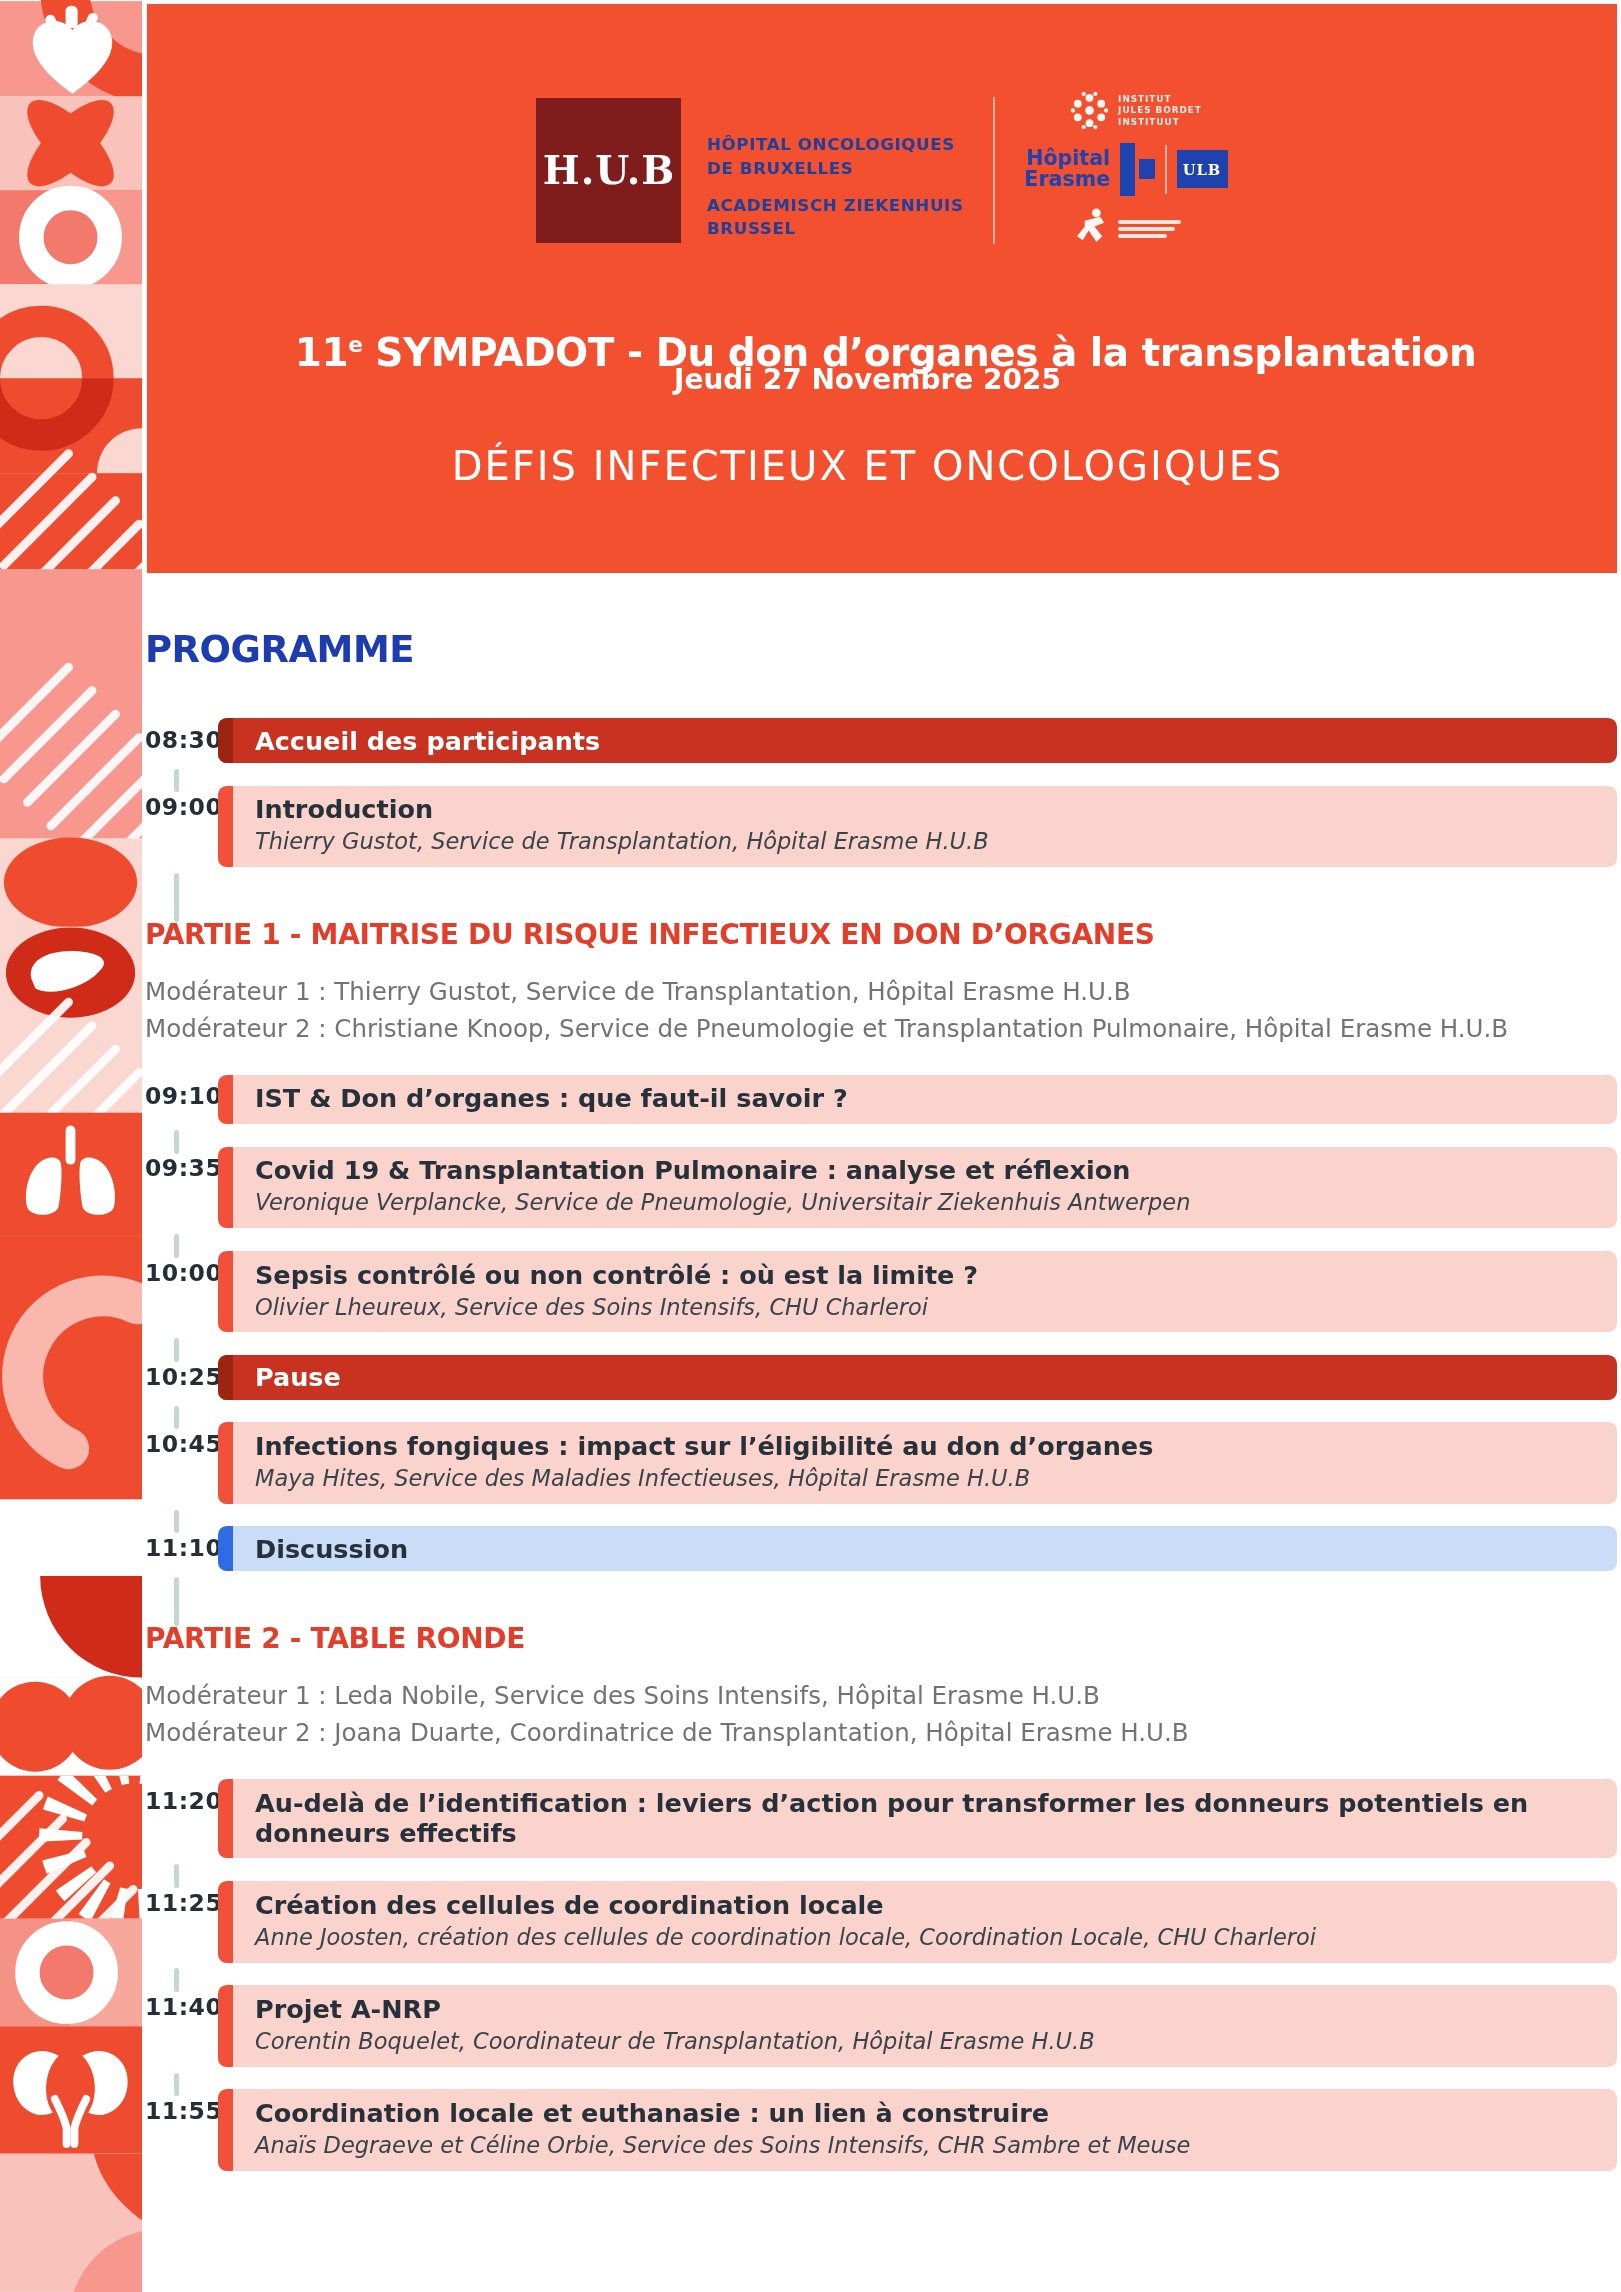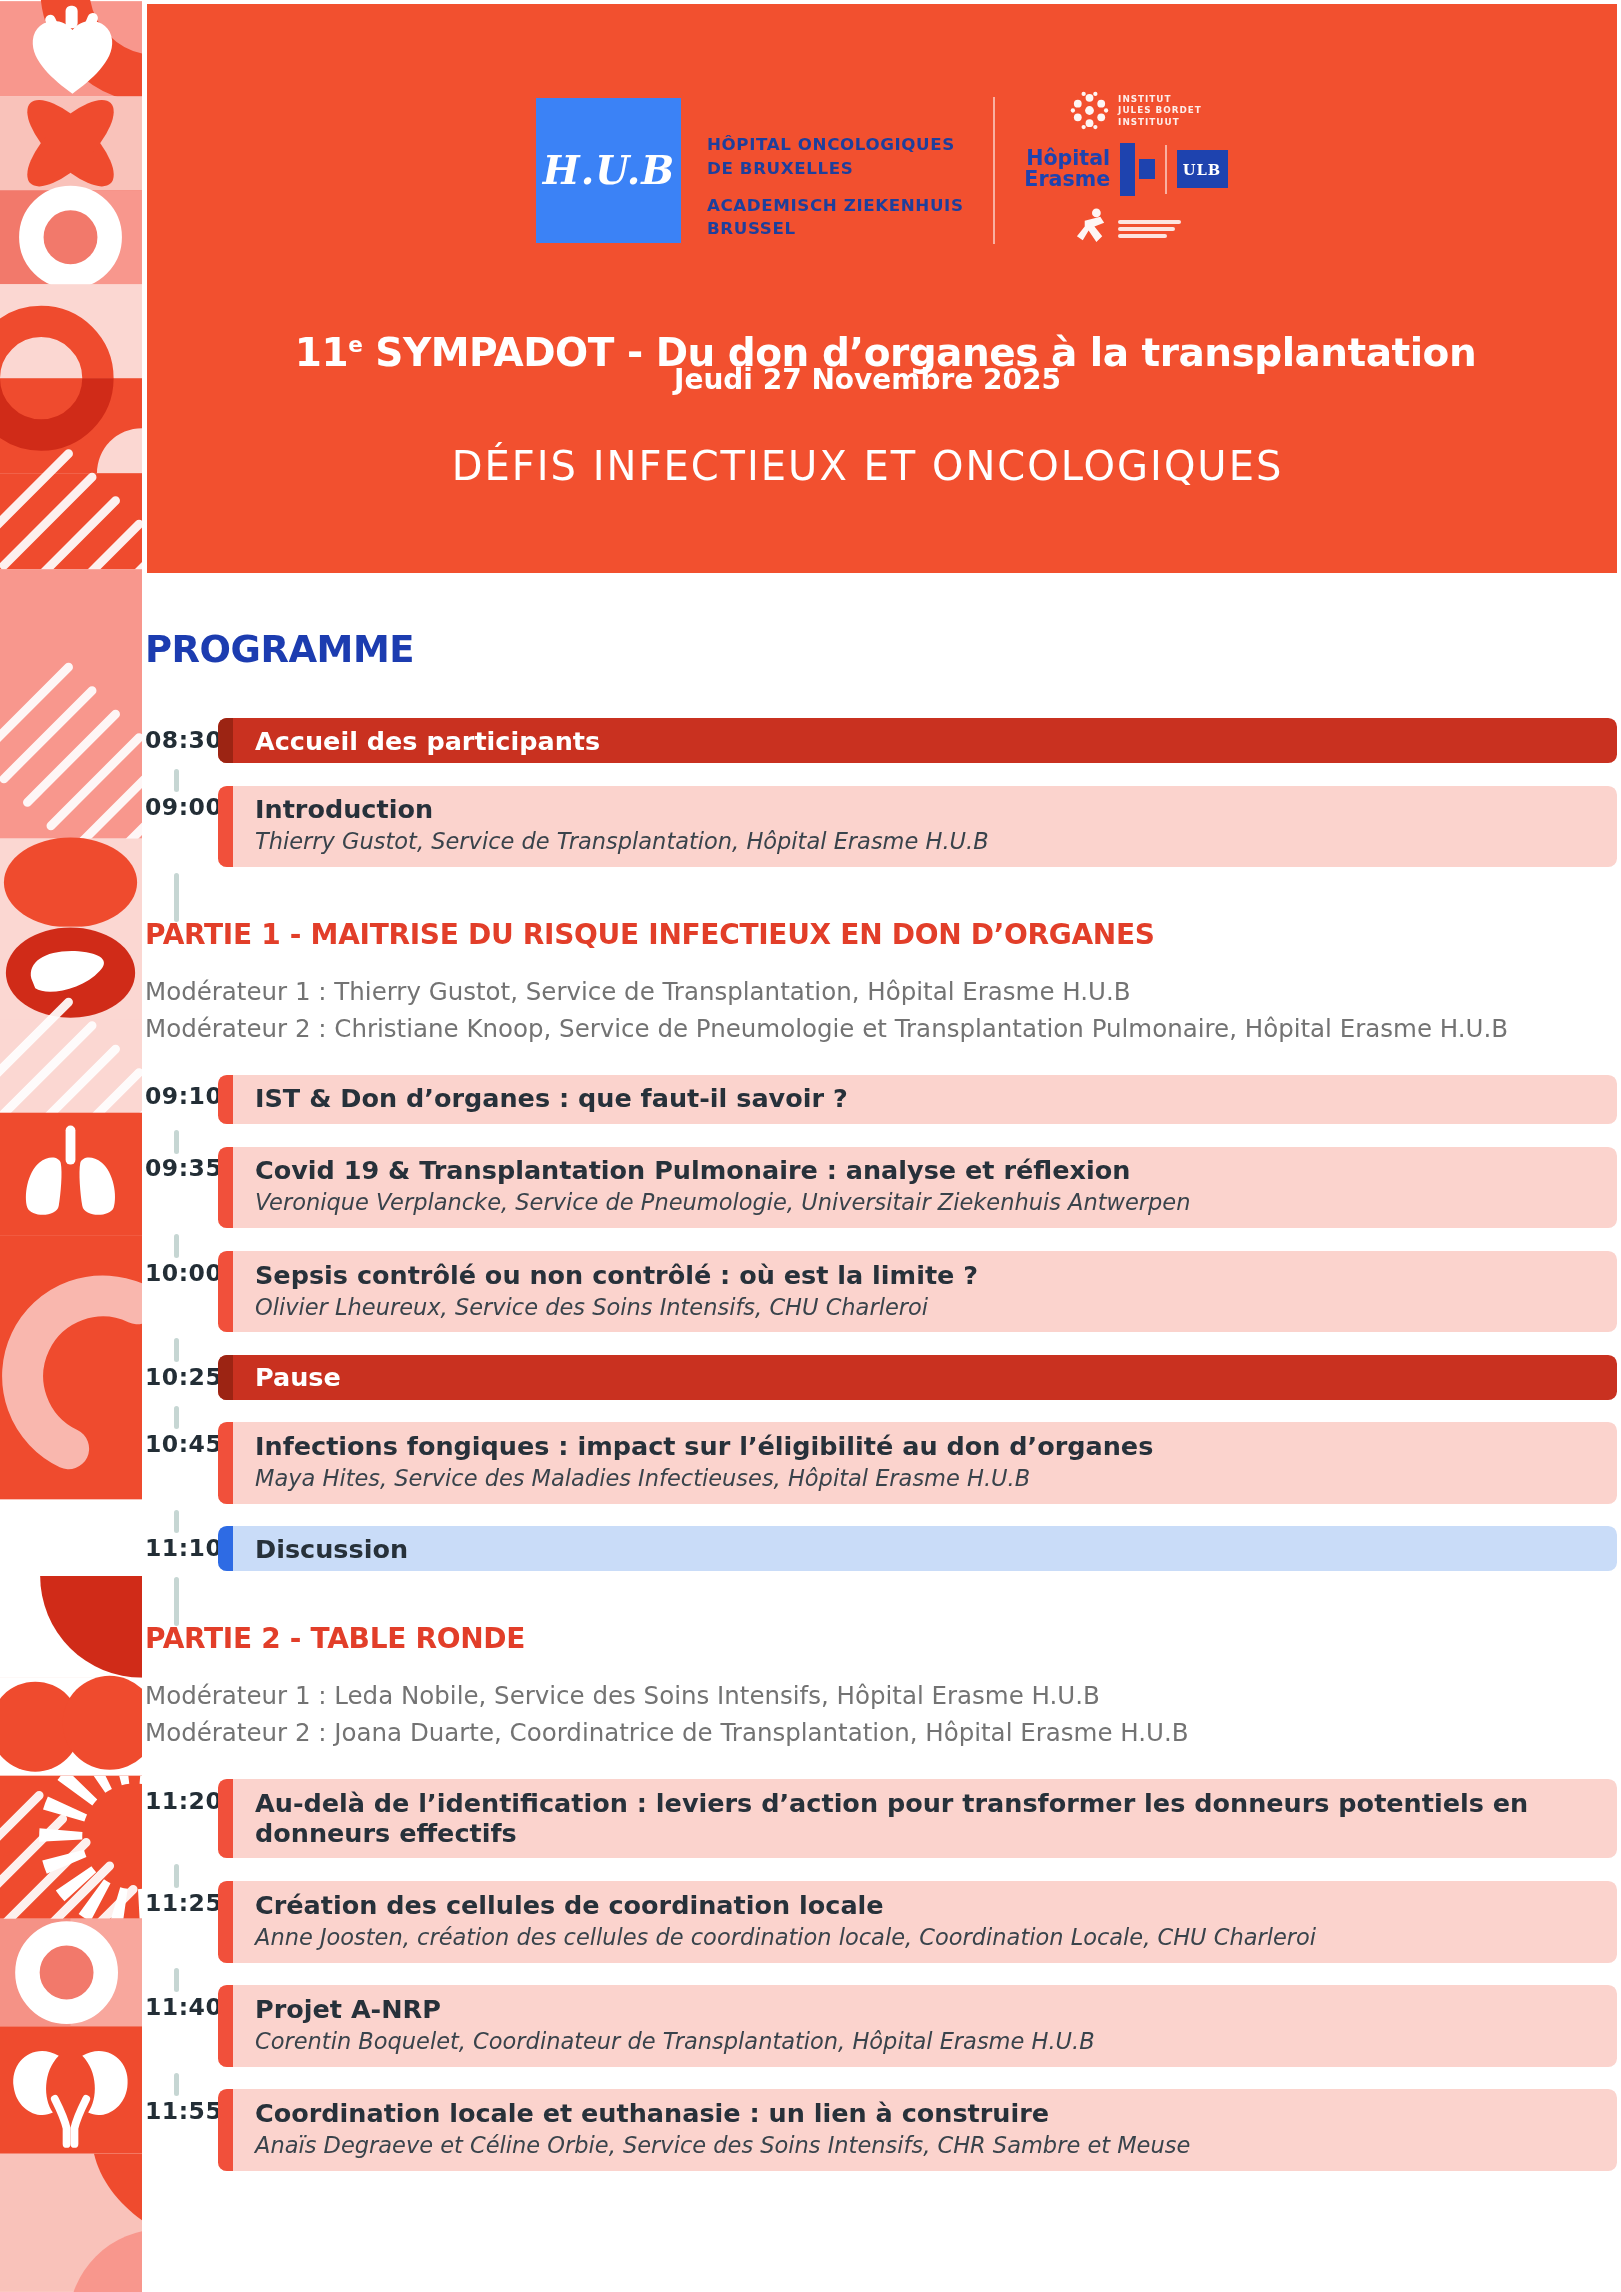--- a/index.html
+++ b/index.html
@@ -10,21 +10,21 @@
   }
   
   .strip{position:absolute;left:0;top:0;width:142px;height:2293px;}
   
   .banner{
     position:absolute;left:147px;top:3.9px;width:1470px;height:569px;
     background:#F2502F;
   }
   .logo-row{position:absolute;top:86px;left:0;right:0;display:flex;justify-content:center;align-items:center;gap:25.5px;}
   .hub-square{
-    width:145px;height:145px;background:#3b82f6;display:flex;align-items:center;justify-content:center;font-style:italic;
+    width:145px;height:145px;background:#7f1d1d;display:flex;align-items:center;justify-content:center;
   }
   .hub-square span{
     color:#fff;font-family:"DejaVu Serif","Liberation Serif",serif;font-weight:bold;font-size:39px;letter-spacing:1px;
   }
   .hub-textblock{display:flex;flex-direction:column;justify-content:center;gap:15.7px;padding-top:33px;}
   .hub-textblock .pair{display:flex;flex-direction:column;gap:2.9px;}
   .hub-textblock .l{
     color:#1E3F9C;font-weight:bold;font-size:16.7px;letter-spacing:0.6px;line-height:1.25;
   }
   .logo-divider{width:2px;height:147px;background:rgba(255,255,255,.55);margin:0 3.9px;}

